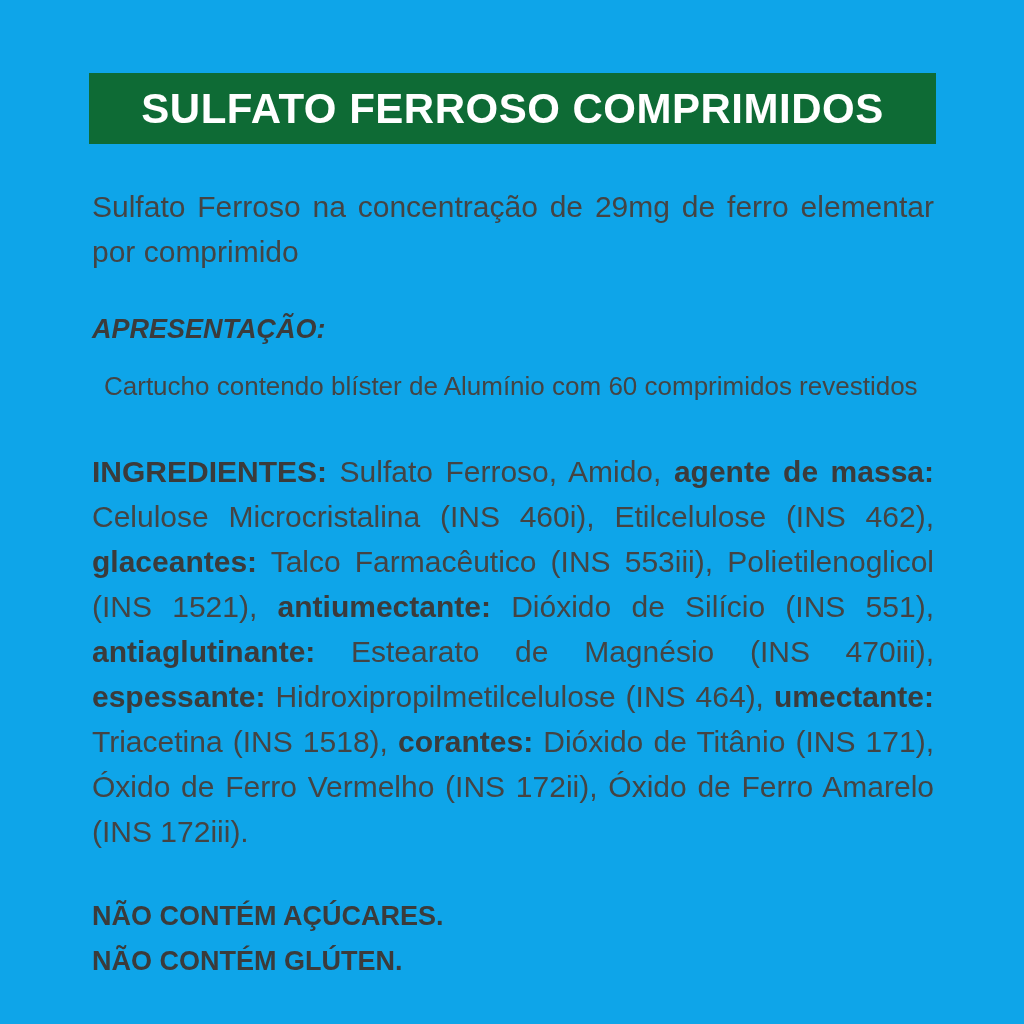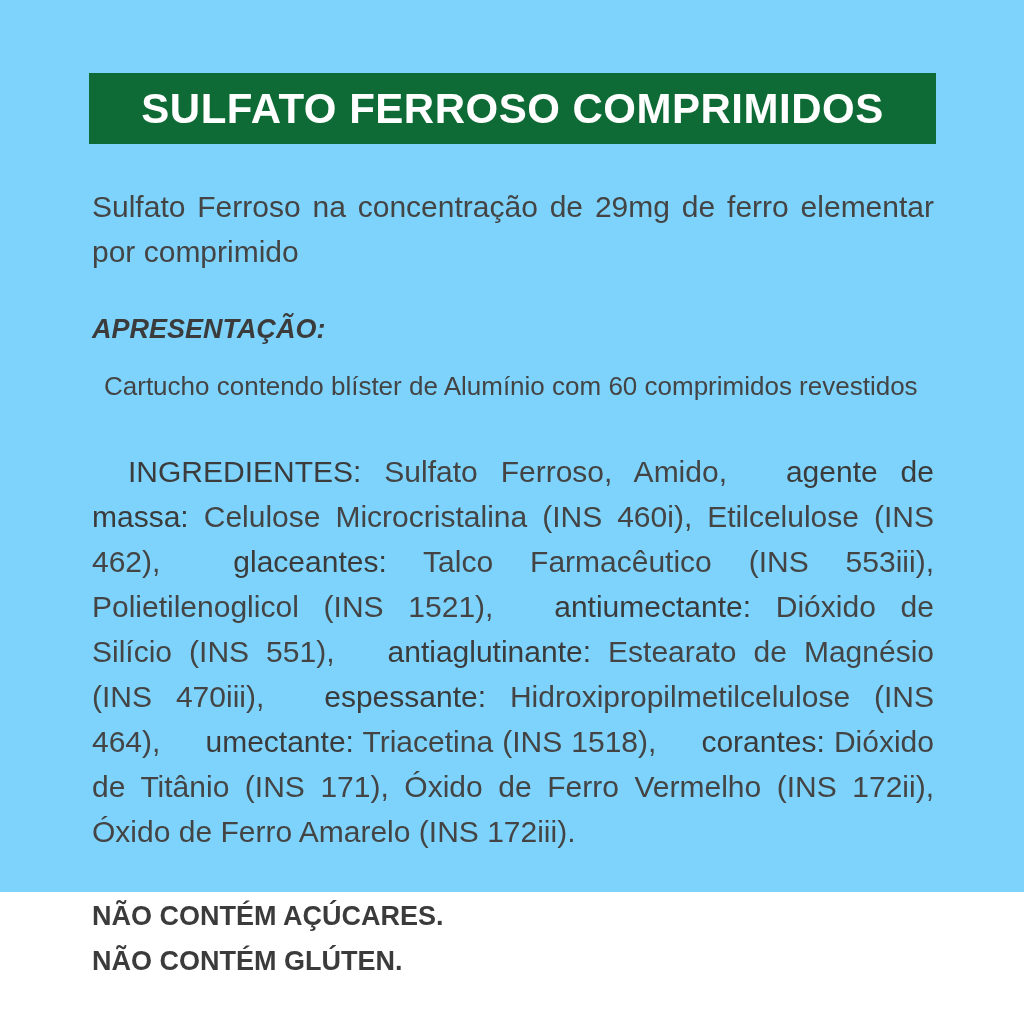--- a/index.html
+++ b/index.html
@@ -7,23 +7,23 @@
     padding: 0;
     background: #ffffff;
     width: 1024px;
     height: 1024px;
     overflow: hidden;
     font-family: "Liberation Sans", sans-serif;
   }
   .page {
     box-sizing: border-box;
     width: 1024px;
-    height: 892px;
+    height: 1024px;
     padding: 73px 88px 0 89px;
-    background: #7dd3fc;
+    background: #0ea5e9;
   }
   .banner {
     height: 71px;
     display: flex;
     align-items: center;
     justify-content: center;
     background: #0e6b35;
   }
   .banner-title {
     font-size: 42px;
@@ -70,23 +70,22 @@
     margin-top: 40px;
   }
   .claim {
     margin: 0;
     font-size: 27px;
     font-weight: 700;
     line-height: 45px;
     color: #3b3b3b;
   }
   .seg-bold {
-    font-weight: 400;
+    font-weight: 700;
     color: #3b3b3b;
-    margin-left: 36px;
   }
 </style>
 </head>
 <body>
 
 <div class="page">
 
   <div class="banner" style="background-color: rgb(14, 107, 53);">
     <span class="banner-title" style="color: rgb(255, 255, 255);">SULFATO FERROSO COMPRIMIDOS</span>
   </div>

